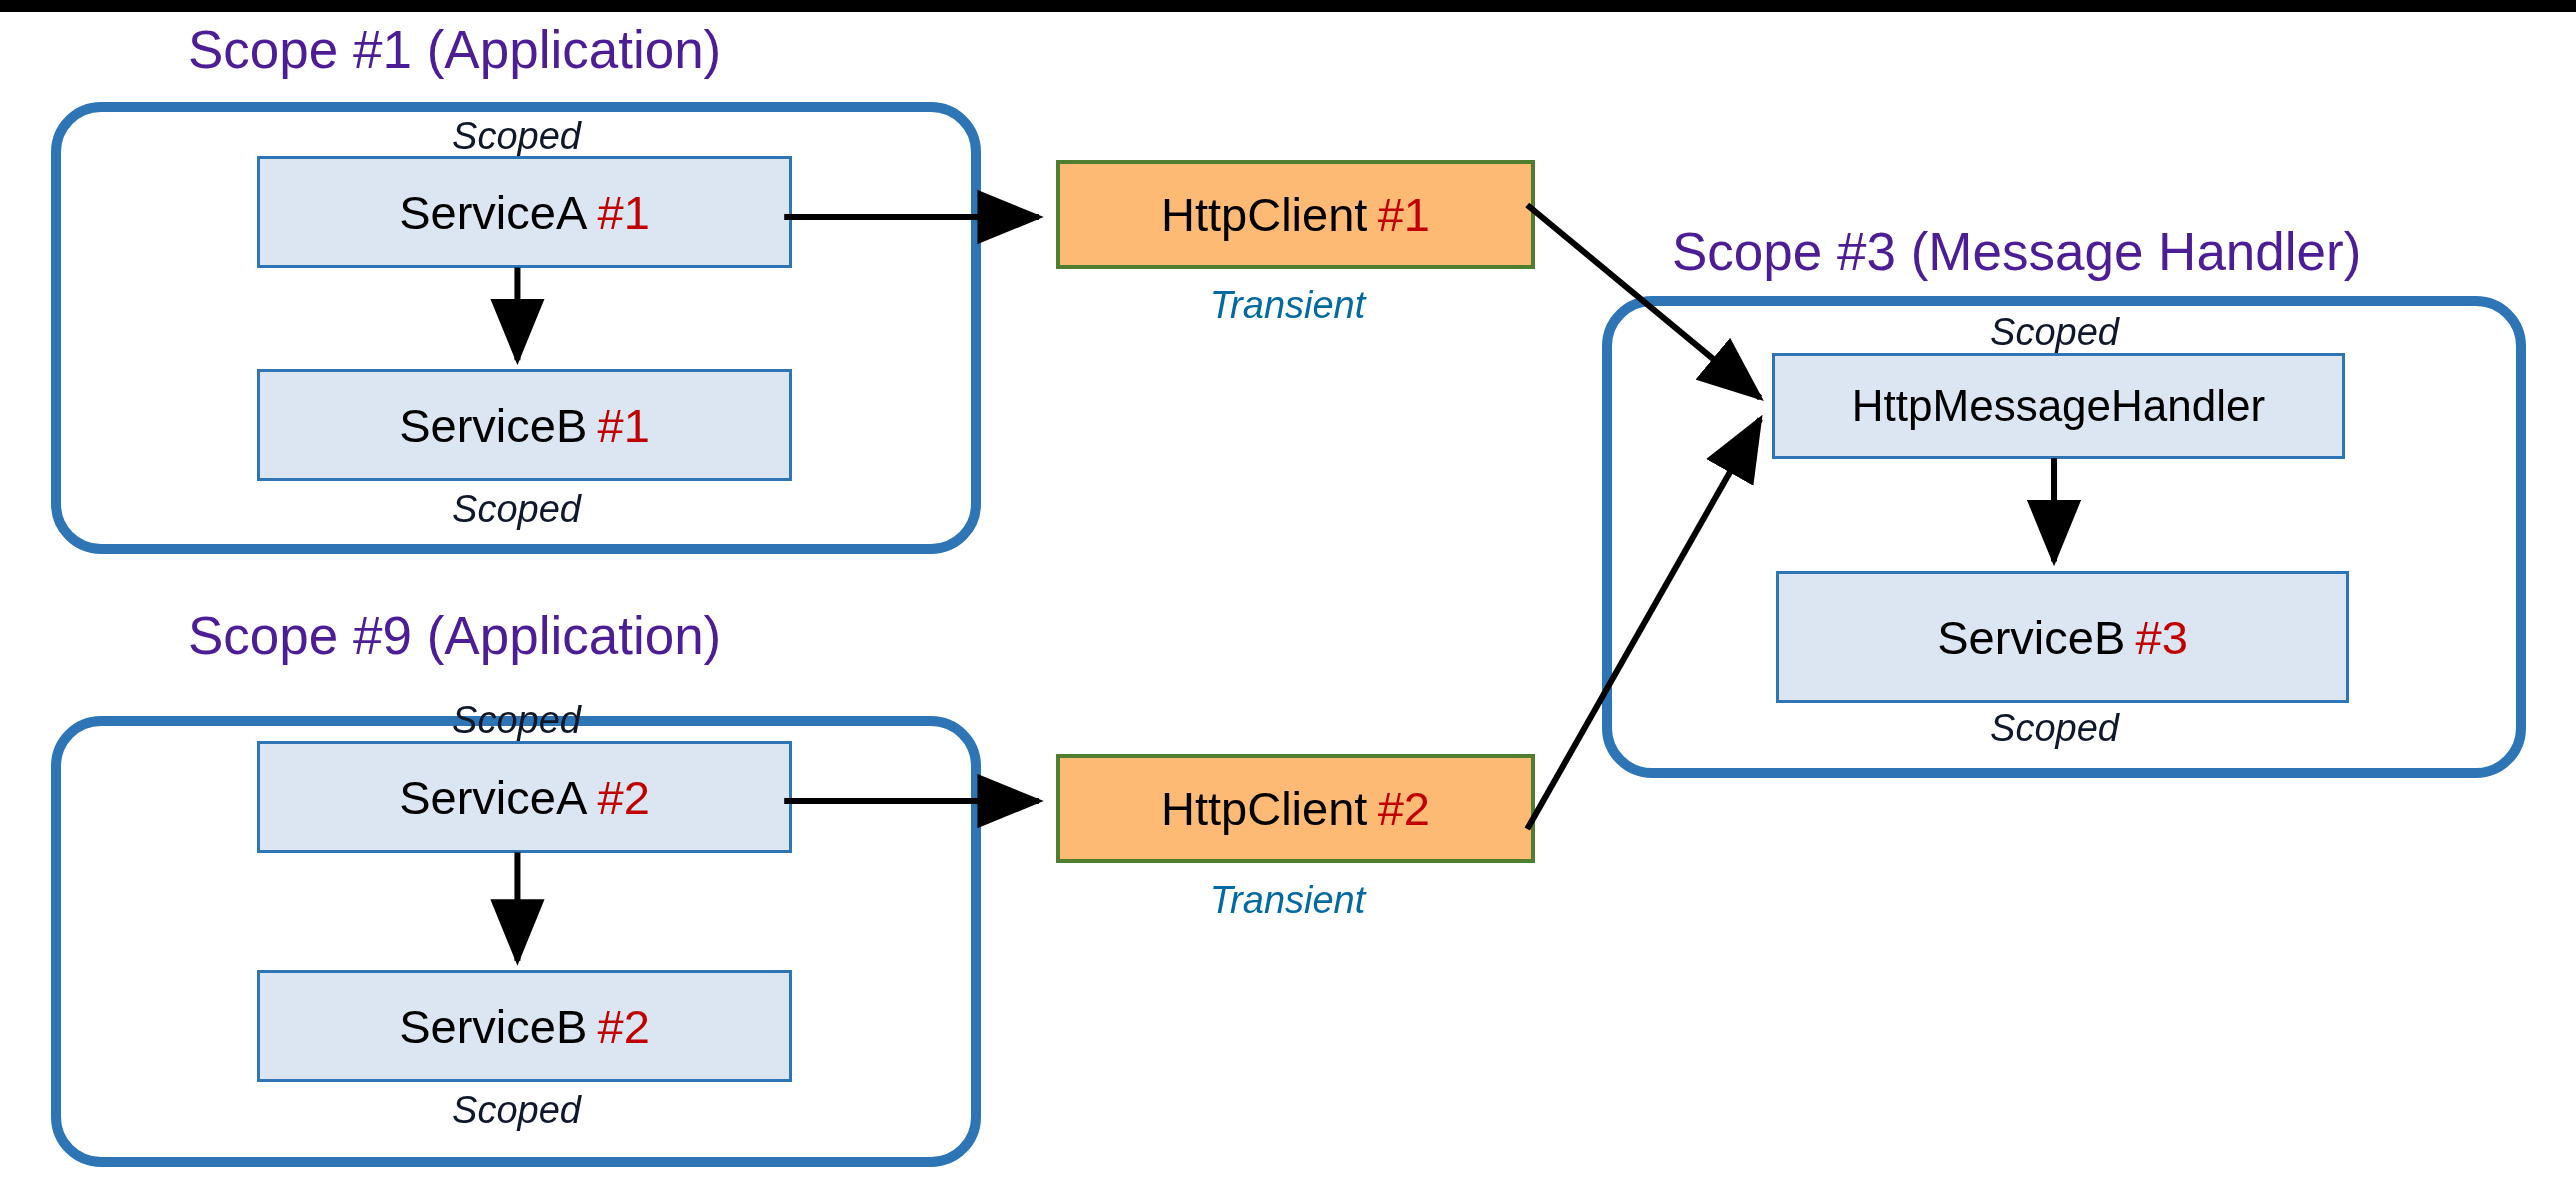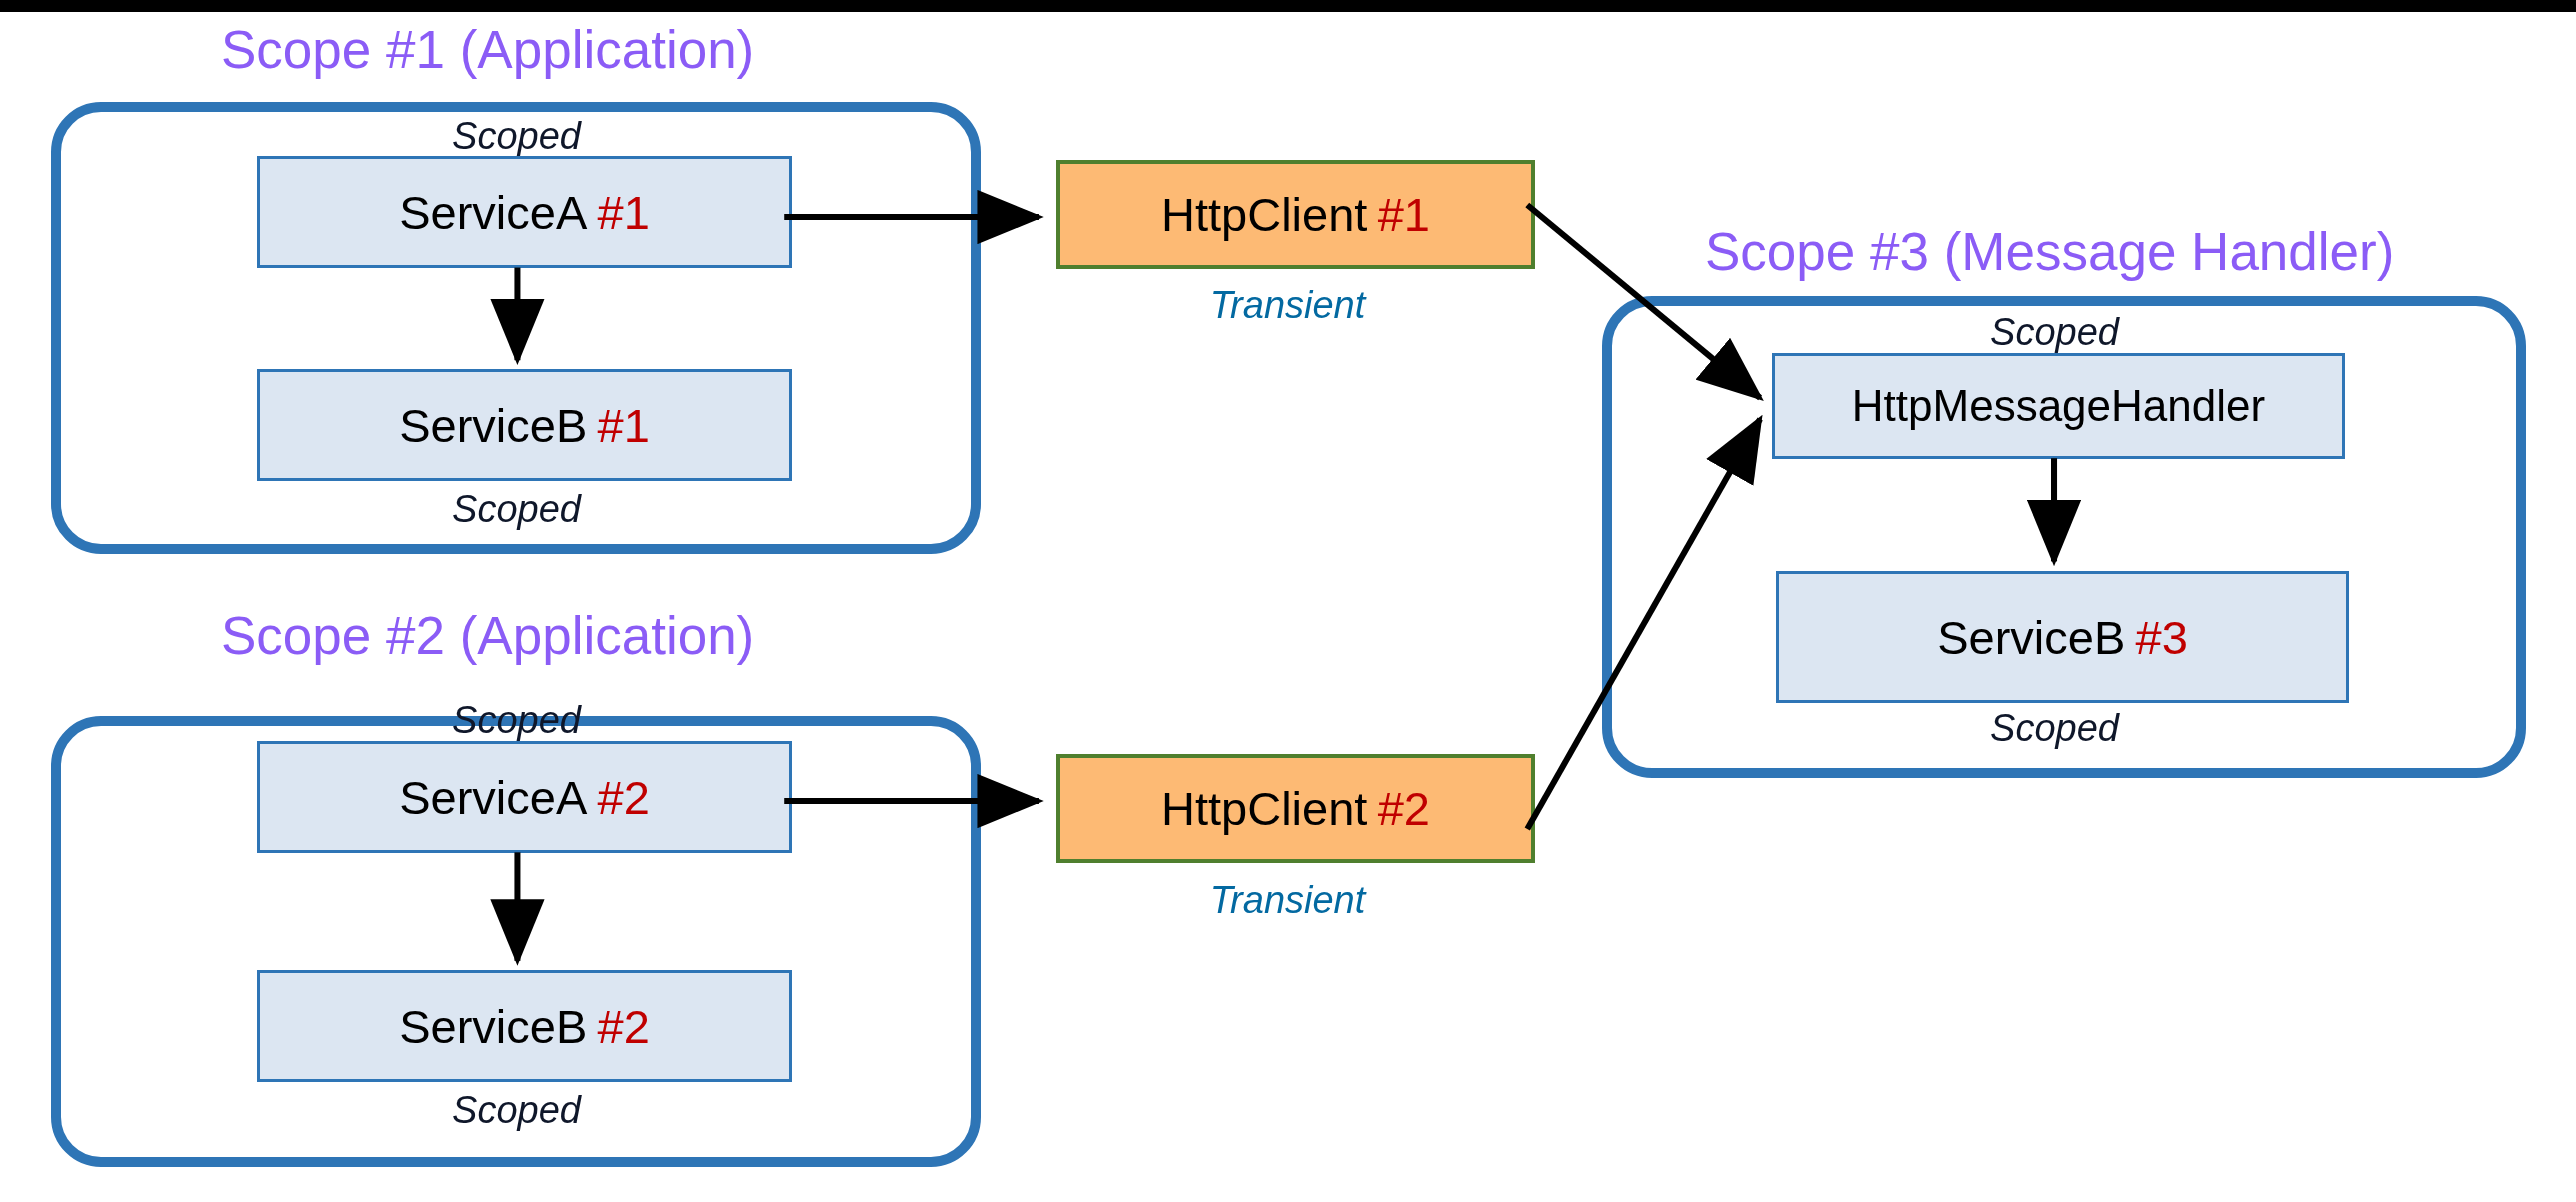--- a/index.html
+++ b/index.html
@@ -25,26 +25,25 @@
   .scope {
     position: absolute;
     border: 10.6px solid #2e75b6;
     border-radius: 50px;
     background: transparent;
     box-sizing: border-box;
   }
   
   .scope-title {
     position: absolute;
-    color: #8b5cf6;
+    color: #4c1d95;
     font-size: 53px;
     line-height: 1;
     white-space: nowrap;
     font-weight: 400;
-    margin-left: 33px;
   }
   
   .node {
     position: absolute;
     box-sizing: border-box;
     display: flex;
     align-items: center;
     justify-content: center;
     font-size: 47px;
     line-height: 1;
@@ -120,21 +119,21 @@
     <span>HttpMessageHandler</span>
   </div>
 
   <div class="node blue" style="left:1768px; top:571px; width:573px; height:132px;">
     <span>ServiceB</span>
     <span class="num-red">#3</span>
   </div>
 
   <div class="lifetime scoped" style="left:1768px; top:709px; width:573px;">Scoped</div>
 
-  <div class="scope-title" style="left:188px; top:609px;">Scope #2 (Application)</div>
+  <div class="scope-title" style="left:188px; top:609px;">Scope #9 (Application)</div>
   <div class="scope" style="left:51px; top:716px; width:930px; height:451px;"></div>
 
   <div class="lifetime scoped" style="left:249px; top:701px; width:535px;">Scoped</div>
 
   <div class="node blue" style="left:249px; top:741px; width:535px; height:112px;">
     <span>ServiceA</span>
     <span class="num-red">#2</span>
   </div>
 
   <div class="node blue" style="left:249px; top:970px; width:535px; height:112px;">

